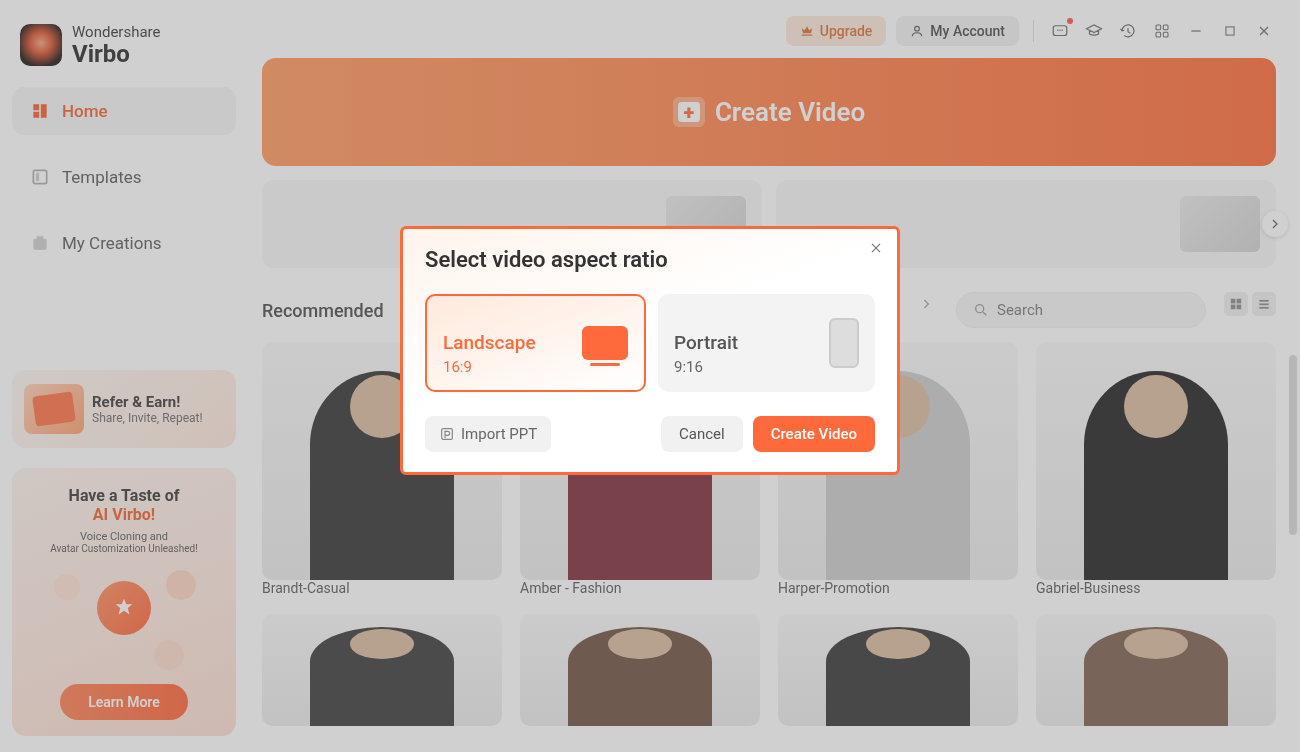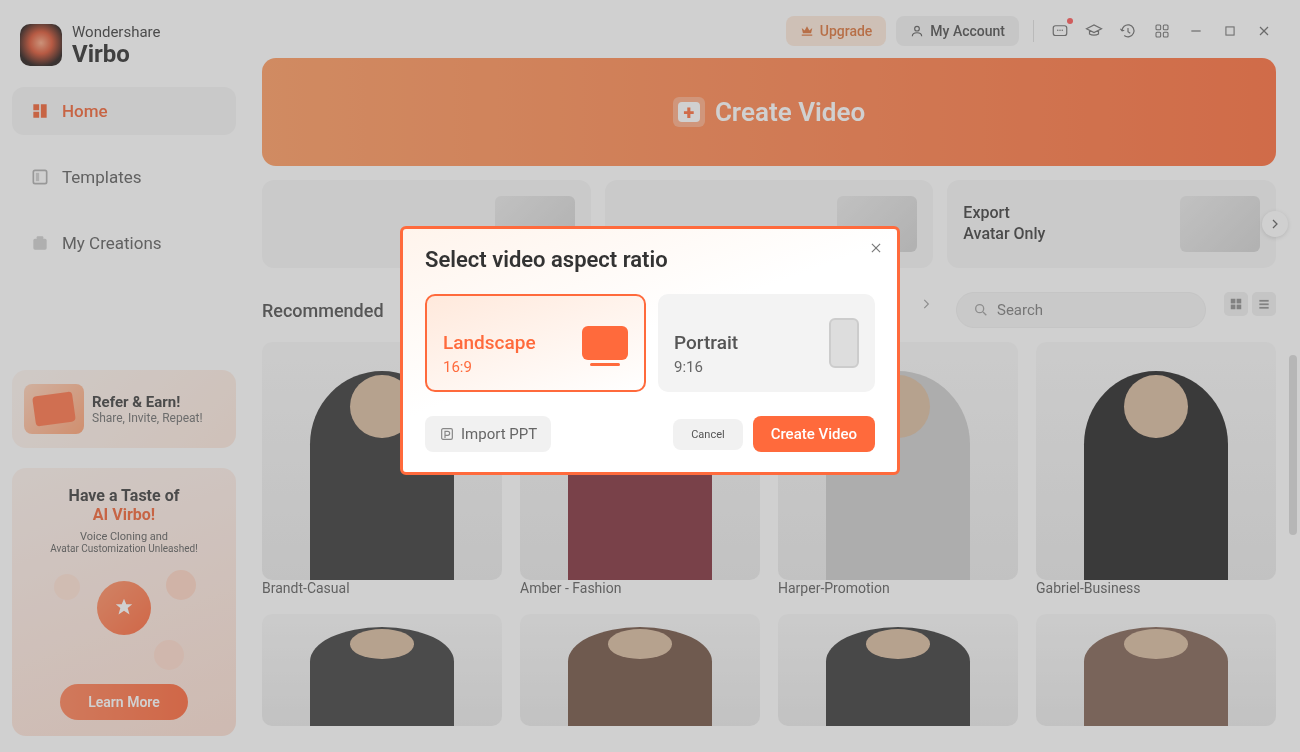--- a/index.html
+++ b/index.html
@@ -91,21 +91,21 @@
 .ratio-card.sel .n { color:#ff6a3c; }
 .ratio-card.sel .r { color:#ff6a3c; }
 .ratio-card.unsel .n { color:#555; }
 .ratio-card.unsel .r { color:#666; }
 .ratio-icon-l { width:46px; height:34px; background:#ff6a3c; border-radius:6px; position:relative;}
 .ratio-icon-l::after{content:"";position:absolute;left:8px;right:8px;bottom:-6px;height:3px;background:#ff6a3c;border-radius:2px;}
 .ratio-icon-p { width:30px; height:50px; background:#ddd; border-radius:6px; border:2px solid #ccc;}
 .modal-actions { display:flex; align-items:center; }
 .import-btn { display:flex; align-items:center; gap:6px; background:#f1f1f1; padding:9px 14px; border-radius:8px; color:#666; font-size:15px; cursor:pointer;}
 .spacer{flex:1;}
-.cancel-btn { background:#f1f1f1; padding:9px 18px; border-radius:8px; color:#555; font-size:11px; cursor:pointer; margin-right:10px;}
+.cancel-btn { background:#f1f1f1; padding:9px 18px; border-radius:8px; color:#555; font-size:15px; cursor:pointer; margin-right:10px;}
 .create-btn { background:#ff6a3c; color:#fff; padding:9px 18px; border-radius:8px; font-size:15px; cursor:pointer; font-weight:500;}
 
 svg{display:block;}
 </style>
 </head>
 <body>
 
 <div class="app">
 
   <aside class="sidebar">
@@ -243,25 +243,20 @@
       <span>Create Video</span>
     </div>
 
     <div class="feature-row">
       <div class="feature-card">
         <span class="lbl"></span>
         <div class="feature-thumb"></div>
       </div>
       <div class="feature-card">
         <span class="lbl"></span>
-        <div class="feature-thumb"></div>
-      </div>
-      <div class="feature-card">
-        <span class="lbl" style="white-space:pre-line">Export
-Avatar Only</span>
         <div class="feature-thumb"></div>
       </div>
       <div class="feature-nav">
         <svg width="12" height="12" viewBox="0 0 24 24">
             <path d="M8 4l8 8-8 8" fill="none" stroke="#555" stroke-width="2.5"></path>
           </svg>
       </div>
     </div>
 
     <div class="rec-row">

